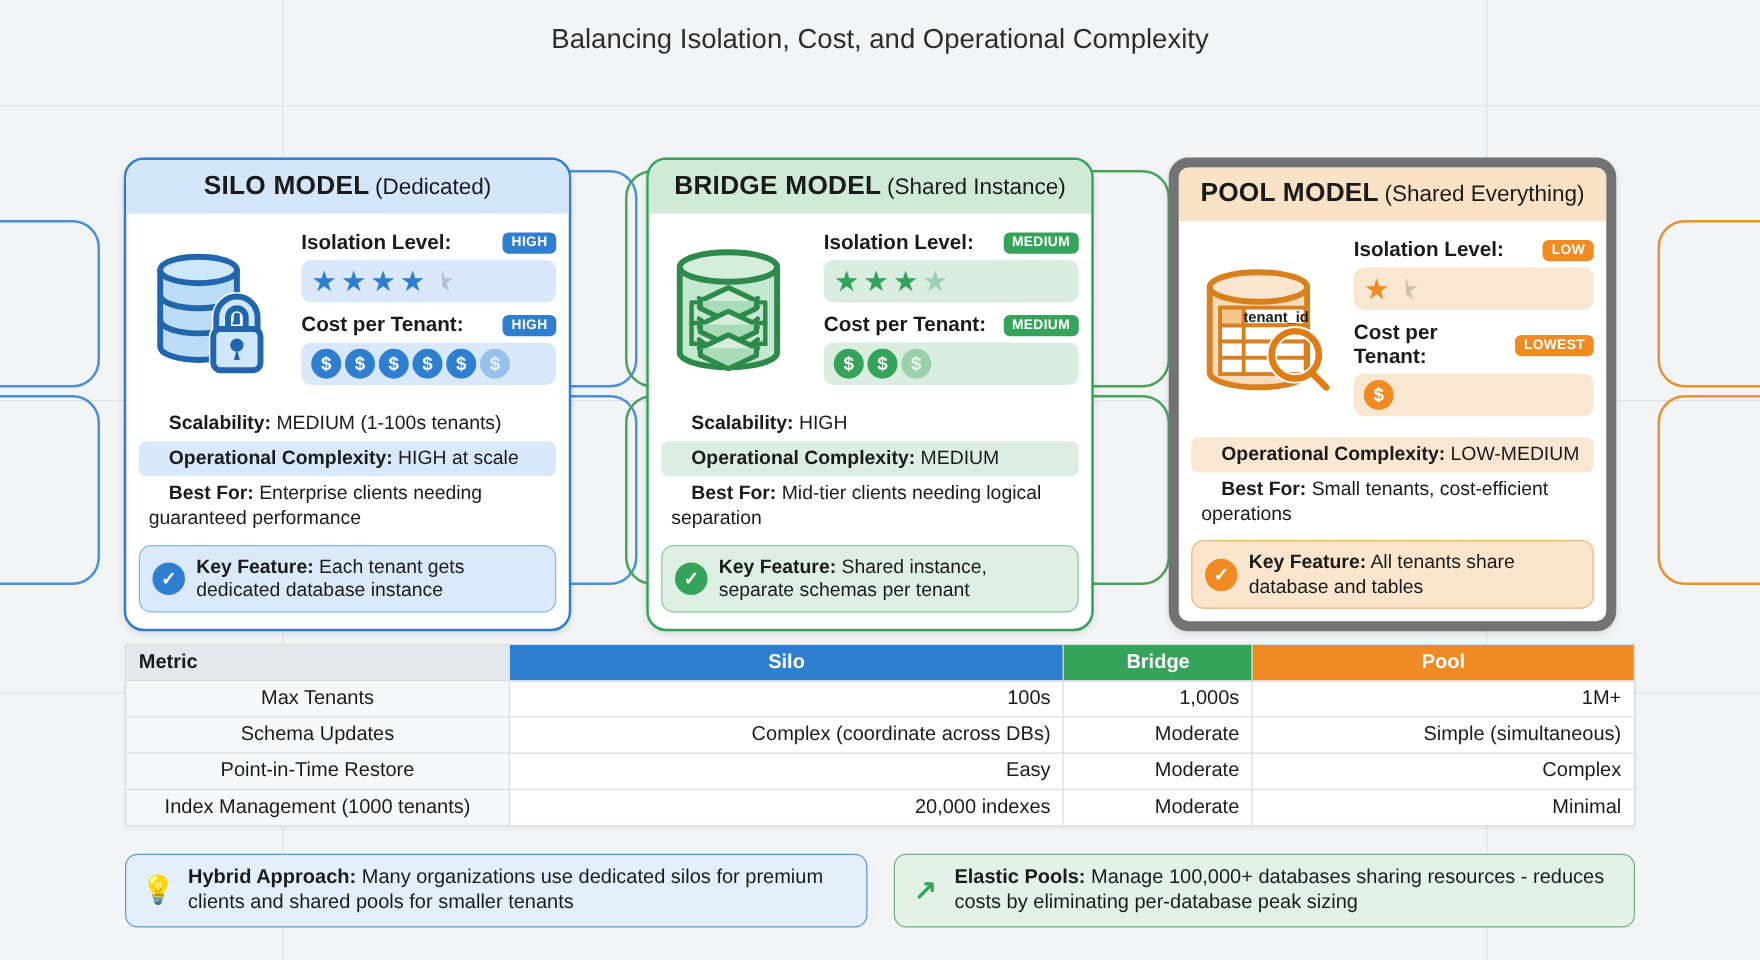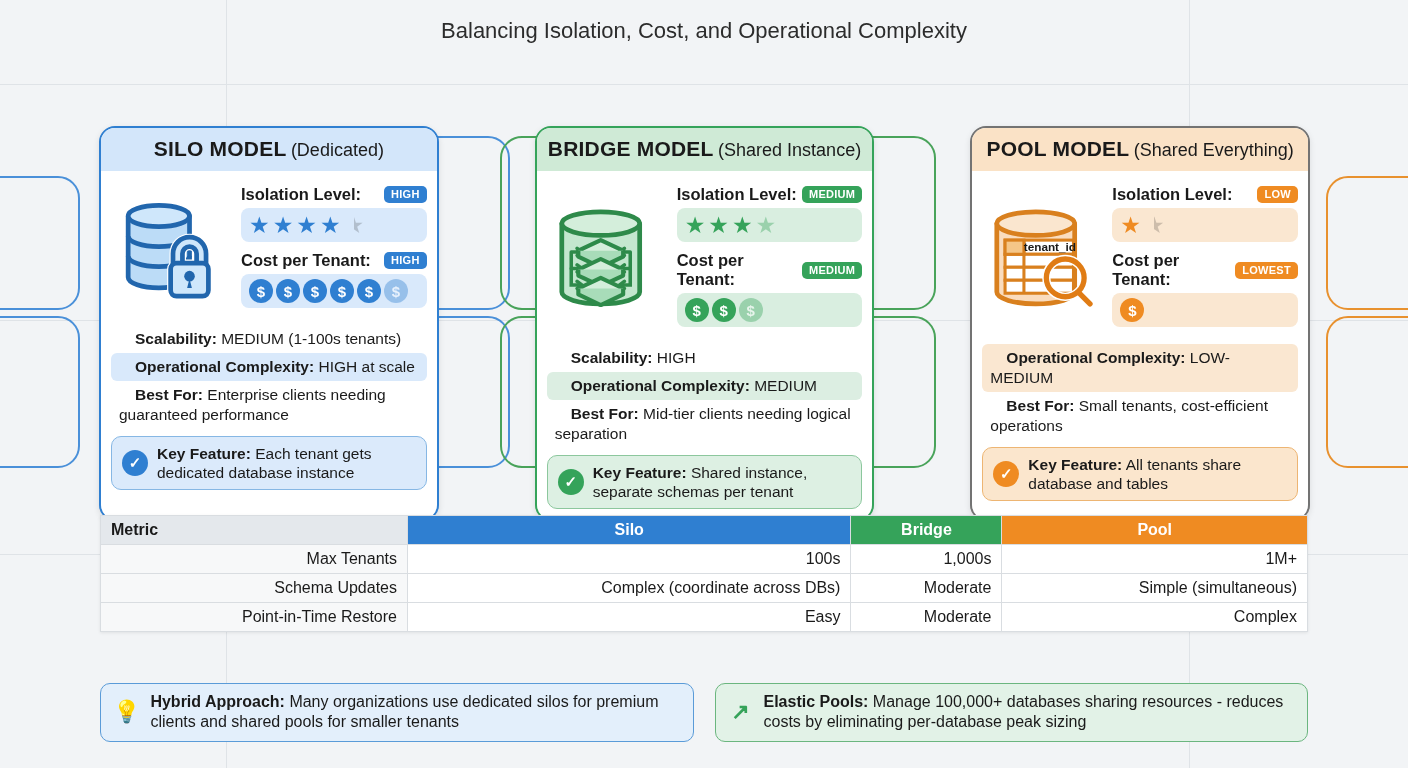--- a/index.html
+++ b/index.html
@@ -18,28 +18,28 @@
   
   .deco { position: absolute; border-radius: 22px; pointer-events: none; }
   .deco.blue  { border: 2px solid #4a90d9; }
   .deco.green { border: 2px solid #49a35a; }
   .deco.orange{ border: 2px solid #e8912e; }
 
   .header { position: absolute; top: 12px; left: 0; width: 100%; text-align: center; z-index: 5; }
   .title { font-size: 40px; font-weight: 700; letter-spacing: -0.6px; color: #161616; }
   .subtitle { font-size: 22px; margin-top: 6px; color: #2c2c2c; }
 
-  .cards { position: absolute; top: 126px; left: 99px; width: 1211px; display: flex; gap: 96px; z-index: 4; }
+  .cards { position: absolute; top: 126px; left: 99px; width: 1211px; display: flex; gap: 60px; z-index: 4; }
   .card {
     width: 358px; background: #fff; border-radius: 16px; overflow: hidden;
     box-shadow: 0 2px 6px rgba(0,0,0,.10);
   }
   .card.silo   { border: 2px solid #2f7fd1; }
   .card.bridge { border: 2px solid #35a35a; }
-  .card.pool   { border: 2px solid #737373; }
+  .card.pool   { border: 8px solid #737373; }
 
   .card-head { text-align: center; padding: 9px 6px 10px; }
   .silo .card-head   { background: #d3e6fa; }
   .bridge .card-head { background: #cfead6; }
   .pool .card-head   { background: #fae2c6; }
   .card-head .name { font-size: 21px; font-weight: 700; letter-spacing: .2px; }
   .card-head .sub  { font-size: 18px; font-weight: 400; }
 
   .card-top { display: flex; padding: 10px 10px 6px; gap: 6px; }
   .icon-box { width: 124px; flex: 0 0 124px; display: flex; align-items: center; justify-content: center; }
@@ -90,21 +90,21 @@
 
   
   table.compare { position: absolute; top: 515px; left: 100px; width: 1208px; border-collapse: collapse;
     background: #fff; font-size: 16px; box-shadow: 0 1px 3px rgba(0,0,0,.08); z-index: 4; }
   table.compare th, table.compare td { border: 1px solid #d9dde1; padding: 5px 10px; }
   table.compare thead th { color: #fff; font-weight: 700; text-align: center; font-size: 16px; }
   table.compare thead th.metric-h { background: #e4e8ec; color: #1a1a1a; text-align: left; }
   table.compare thead th.silo-h   { background: #2f7fd1; }
   table.compare thead th.bridge-h { background: #35a35a; }
   table.compare thead th.pool-h   { background: #ef8b22; }
-  table.compare td.metric-c { text-align: right; background: #f7f8f9; width: 307px; }
+  table.compare td.metric-c { text-align: center; background: #f7f8f9; width: 307px; }
   table.compare td.val { text-align: right; }
 
   .callouts { position: absolute; top: 683px; left: 100px; width: 1208px; display: flex; gap: 21px; z-index: 4; }
   .callout { flex: 1; border-radius: 10px; padding: 8px 12px; display: flex; gap: 10px; align-items: center; font-size: 16px; line-height: 1.28; }
   .callout.blue  { background: #e3effb; border: 1.5px solid #5a9bd8; }
   .callout.green { background: #e2f2e7; border: 1.5px solid #6bb67f; }
   .callout .cicon { font-size: 22px; flex: 0 0 26px; text-align: center; }
   .callout.green .cicon { color: #35a35a; font-weight: 700; }
 </style>
 </head>
@@ -337,20 +337,26 @@
     <td class="val">Complex (coordinate across DBs)</td>
     <td class="val">Moderate</td>
     <td class="val">Simple (simultaneous)</td>
   </tr>
   <tr>
     <td class="metric-c">Point-in-Time Restore</td>
     <td class="val">Easy</td>
     <td class="val">Moderate</td>
     <td class="val">Complex</td>
   </tr>
+  <tr>
+    <td class="metric-c">Index Management (1000 tenants)</td>
+    <td class="val">20,000 indexes</td>
+    <td class="val">Moderate</td>
+    <td class="val">Minimal</td>
+  </tr>
     </tbody>
 </table>
 
 <div class="callouts">
   <div class="callout blue">
     <span class="cicon">💡</span>
     <span><b>Hybrid Approach:</b> Many organizations use dedicated silos for premium clients and shared pools for smaller tenants</span>
   </div>
   <div class="callout green">
     <span class="cicon">↗</span>

